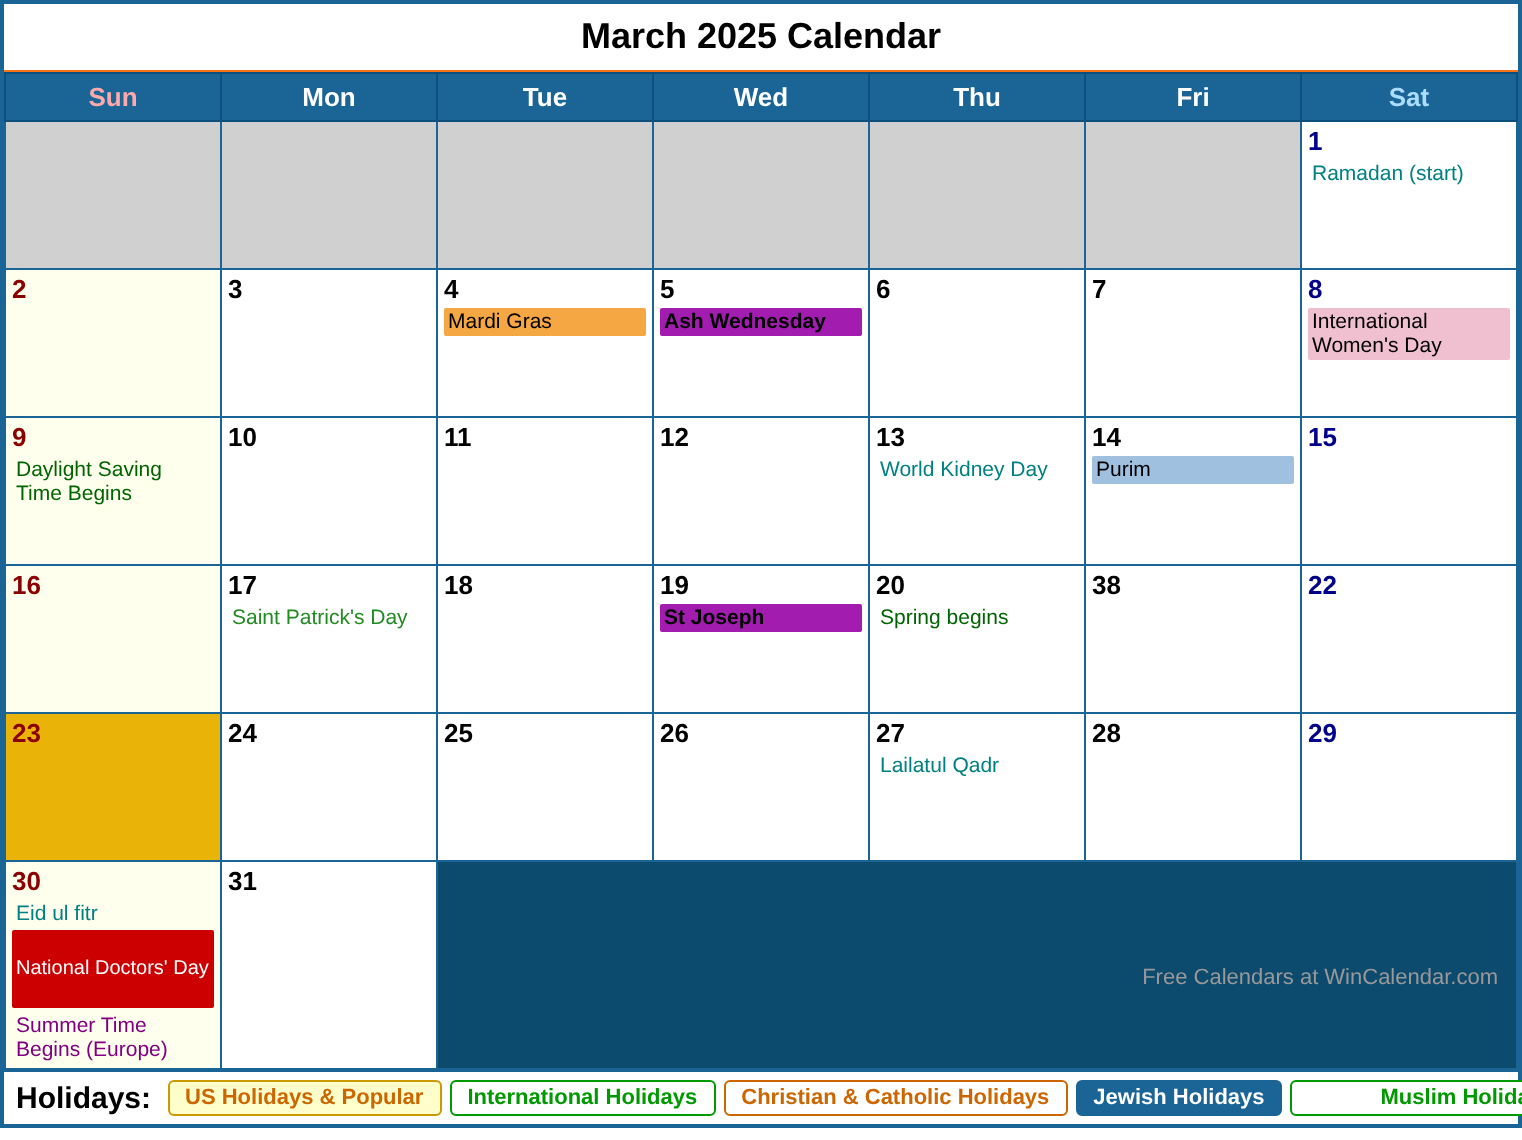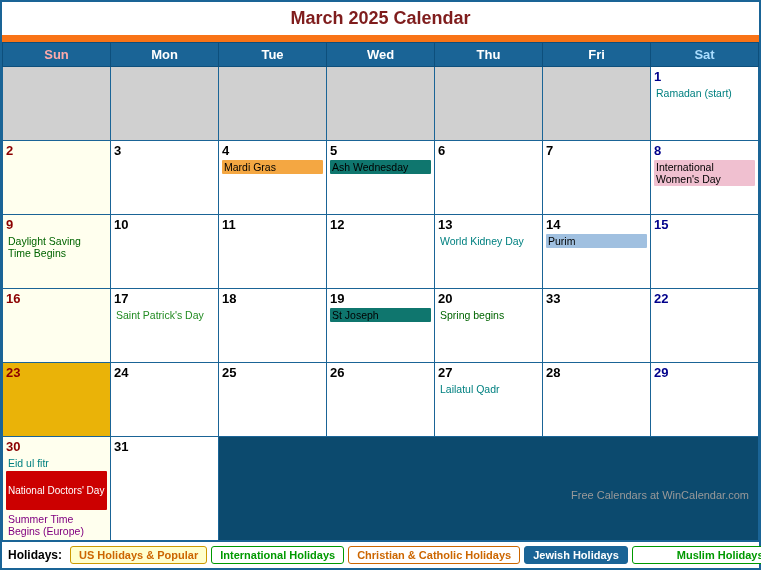--- a/index.html
+++ b/index.html
@@ -10,22 +10,22 @@
       border: 2px solid #1a6496;
       background: #fff;
     }
     
     .calendar-title {
       background: #fff;
       text-align: center;
       padding: 6px;
       font-size: 18px;
       font-weight: bold;
-      color: #7f1d1d;
-      border-bottom: 7px solid #f97316;
+      color: #000000;
+      border-bottom: 1px solid #f97316;
     }
     
     .calendar-grid {
       width: 100%;
       border-collapse: collapse;
     }
     
     .calendar-grid th {
       background: #1a6496;
       color: #fff;
@@ -58,40 +58,40 @@
     .event {
       font-size: 10.5px;
       padding: 1px 2px;
       margin-top: 2px;
       display: block;
       border-radius: 1px;
     }
     
     .ev-green { color: #006600; }
     .ev-orange-bg { background: #f4a742; color: #000; }
-    .ev-salmon-bg { background: #0f766e; color: #000; }
+    .ev-salmon-bg { background: #a21caf; color: #000; font-weight: bold; }
     .ev-blue-bg { background: #a0c0e0; color: #000; }
     .ev-pink-bg { background: #f0c0d0; color: #000; }
     .ev-teal { color: #008080; }
     .ev-dark-green { color: #006400; }
     .ev-purple { color: #800080; }
     
     .footer-row {
       display: flex;
       align-items: center;
       padding: 4px 6px;
       border-top: 1px solid #1a6496;
       font-size: 12px;
       gap: 4px;
       flex-wrap: nowrap;
     }
     
     .footer-label {
       font-weight: bold;
-      font-size: 12px;
+      font-size: 15px;
       color: #000;
       margin-right: 4px;
     }
     
     .legend-btn {
       padding: 2px 8px;
       border: 1px solid #999;
       border-radius: 3px;
       font-size: 11px;
       font-weight: bold;
@@ -216,21 +216,21 @@
         </td>
         <td>
           <span class="day-num">19</span>
           <span class="event ev-salmon-bg">St Joseph</span>
         </td>
         <td>
           <span class="day-num">20</span>
           <span class="event ev-dark-green">Spring begins</span>
         </td>
         <td>
-          <span class="day-num">33</span>
+          <span class="day-num">38</span>
         </td>
         <td>
           <span class="day-num sat">22</span>
         </td>
       </tr>
 
       <tr>
         <td style="background:#eab308;">
           <span class="day-num sun">23</span>
         </td>

